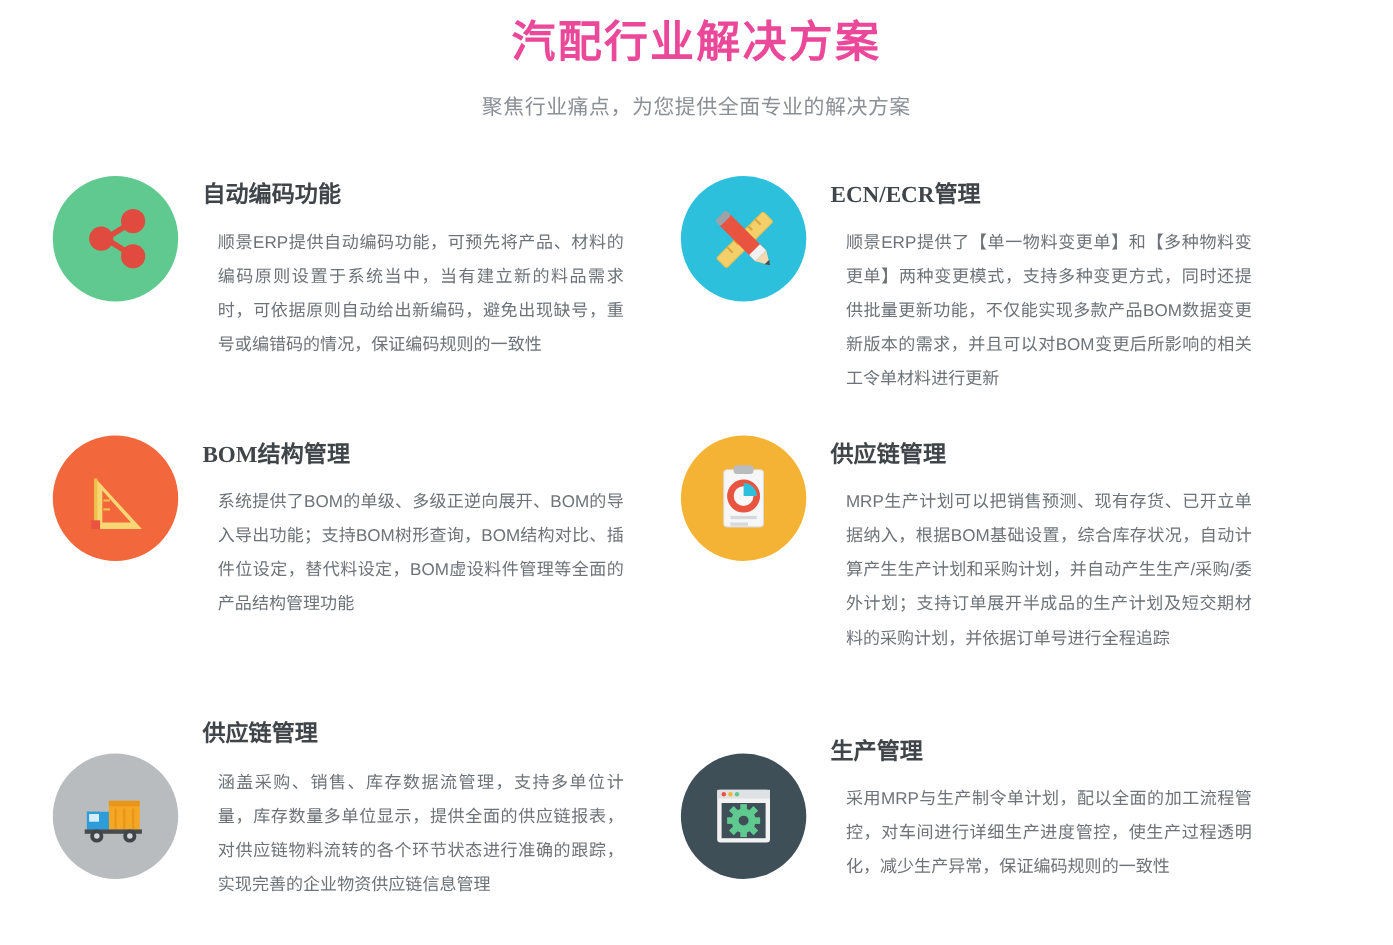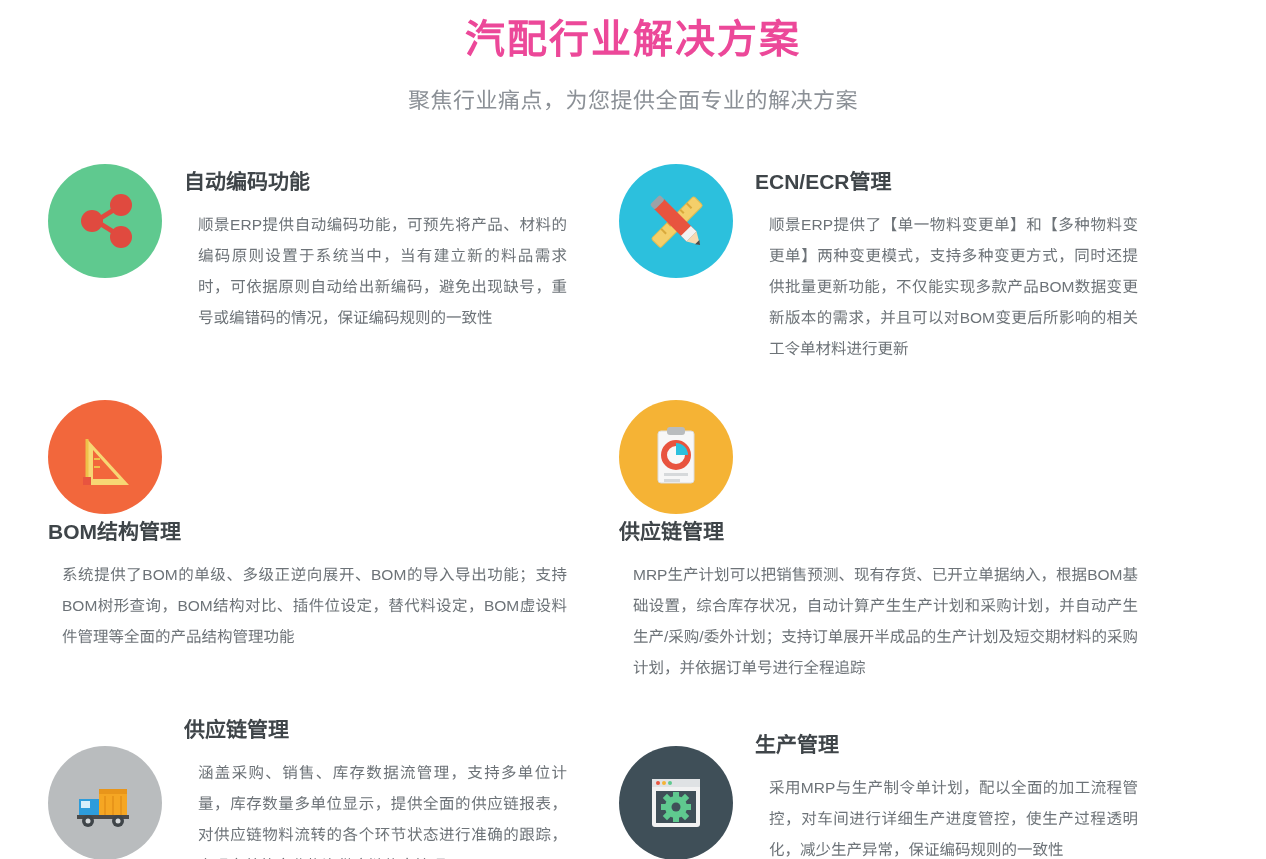--- a/index.html
+++ b/index.html
@@ -22,21 +22,21 @@
   }
   .page-title {
     font-size: 40px;
     font-weight: bold;
     color: #ec4899;
     letter-spacing: 2px;
     margin: 0;
     line-height: 1.25;
   }
   .page-subtitle {
-    font-size: 22px;
+    font-size: 19px;
     color: #8b9096;
     margin: 18px 0 0 0;
     font-weight: normal;
     letter-spacing: 0.5px;
   }
 
   .feature-grid {
     width: 1170px;
     margin: 0 auto;
     padding-top: 38px;
@@ -69,32 +69,33 @@
   }
   .icon-circle svg { display: block; }
 
   .feature-text { flex: 1 1 auto; padding-top: 4px; }
   .feature-title {
     font-size: 21px;
     font-weight: bold;
     color: #3f4549;
     margin: 0 0 14px 0;
     line-height: 1.3;
+    font-family: Liberation Serif, serif;
   }
   .feature-desc {
     font-size: 15.5px;
     line-height: 31px;
     color: #6d7378;
     margin: 14px;
     text-align: justify;
   }
 
   
   .row-1 { min-height: 236px; }
-  .row-2 { min-height: 252px; flex-direction: column; }
+  .row-2 { min-height: 252px; }
   .row-3 { min-height: 200px; align-items: center; }
 </style>
 </head>
 <body>
 
 <div class="page-header">
   <h1 class="page-title">汽配行业解决方案</h1>
   <p class="page-subtitle">聚焦行业痛点，为您提供全面专业的解决方案</p>
 </div>
 

